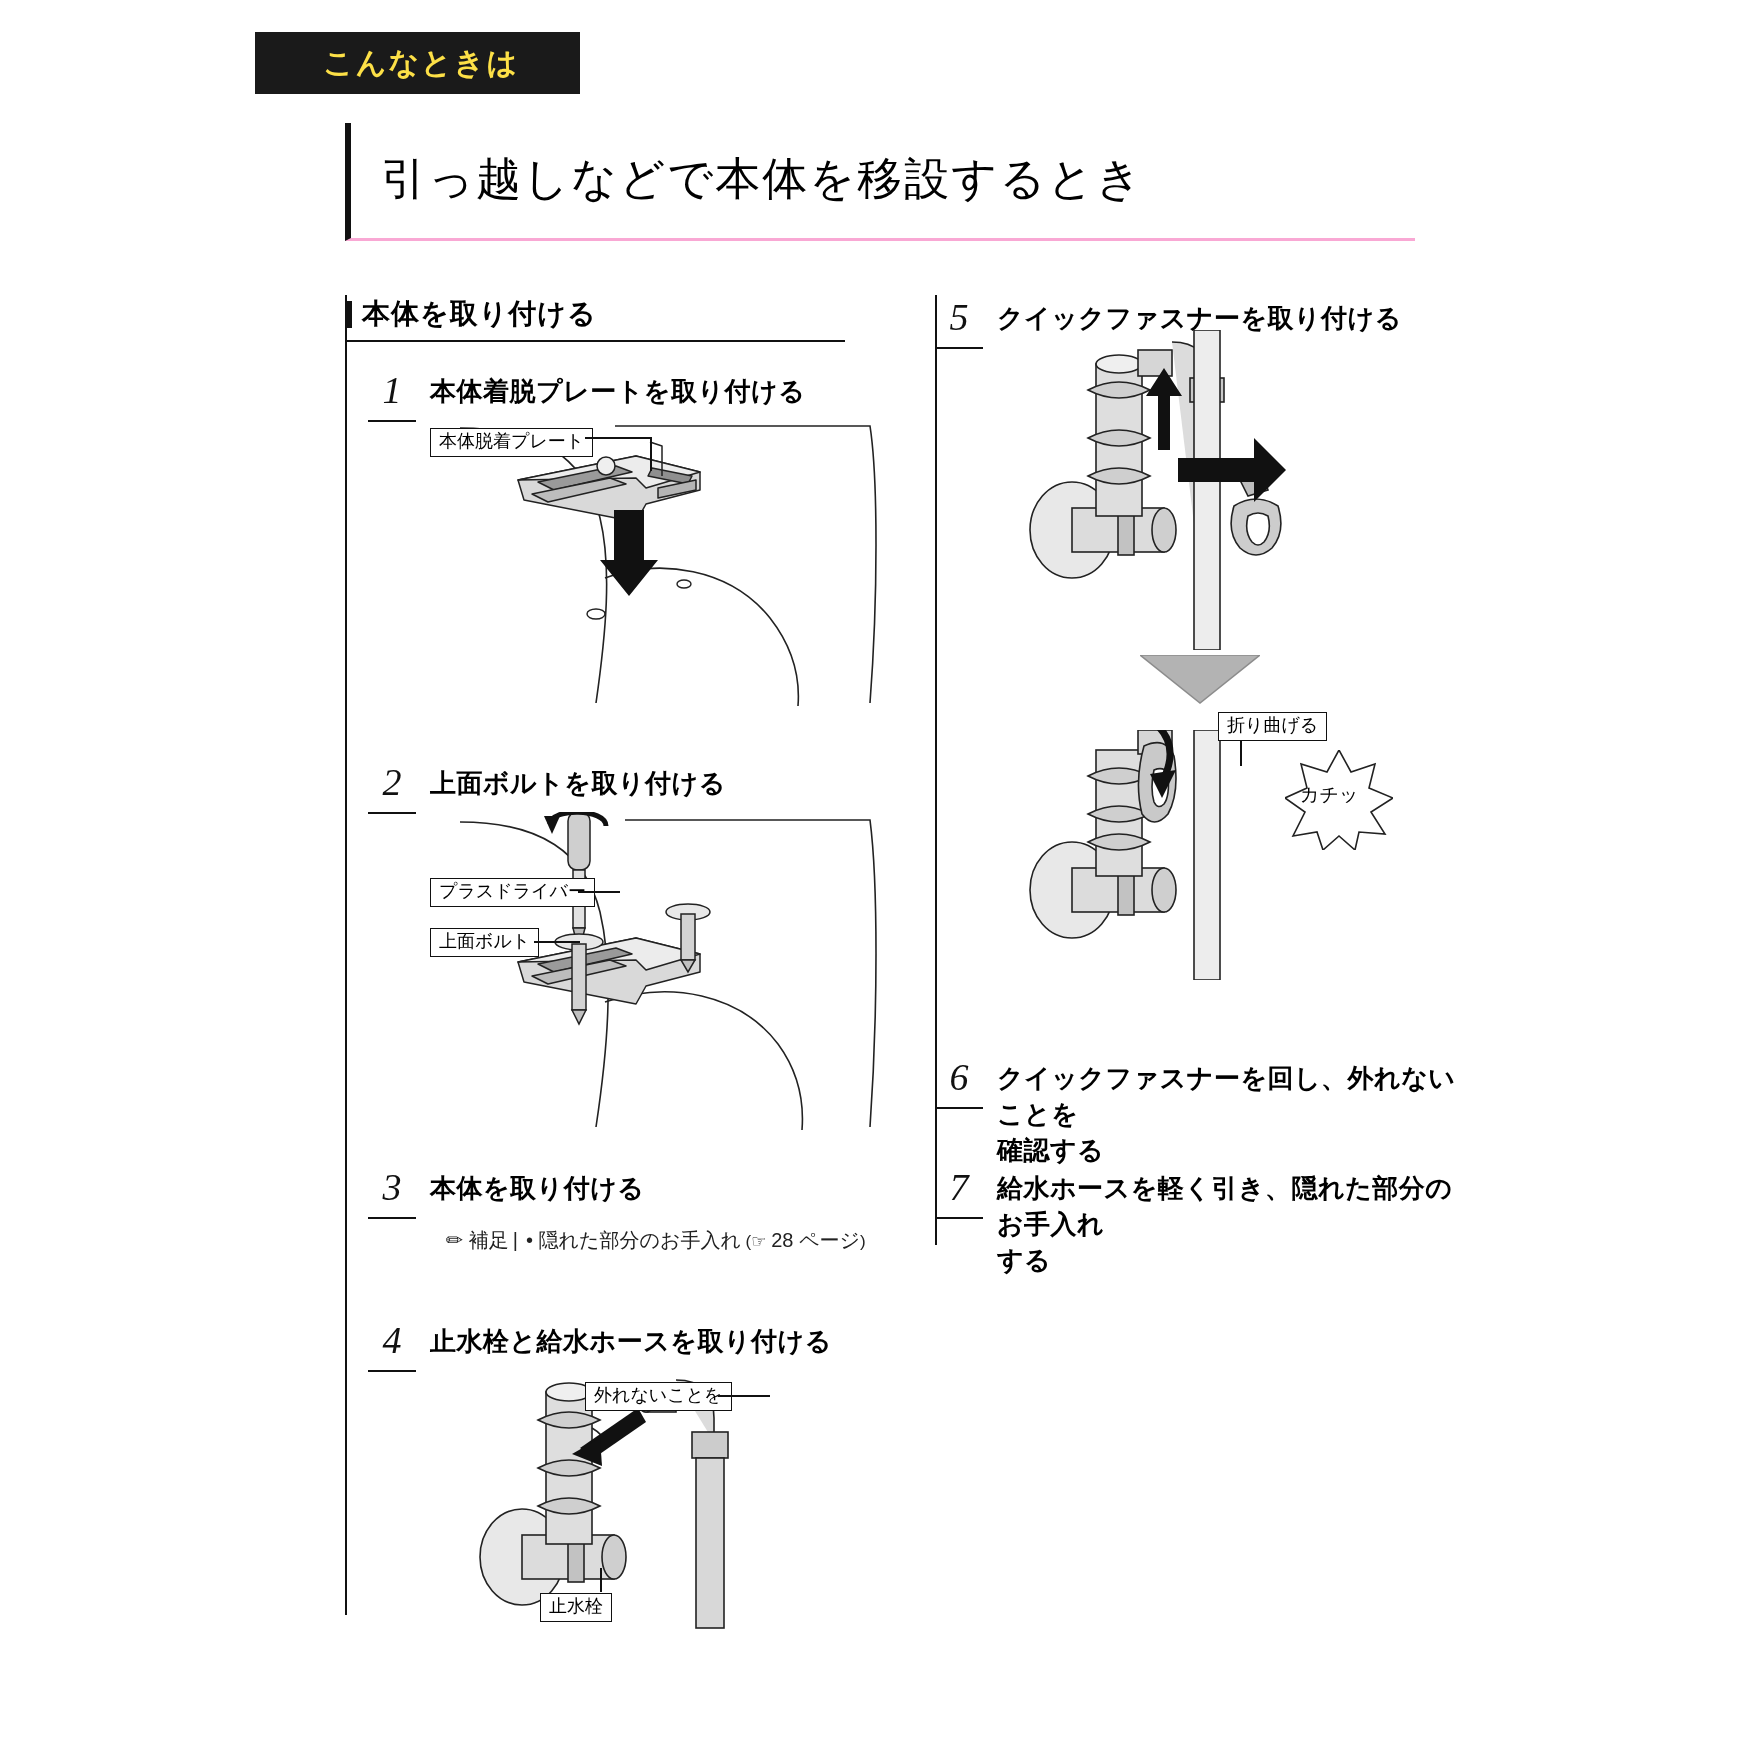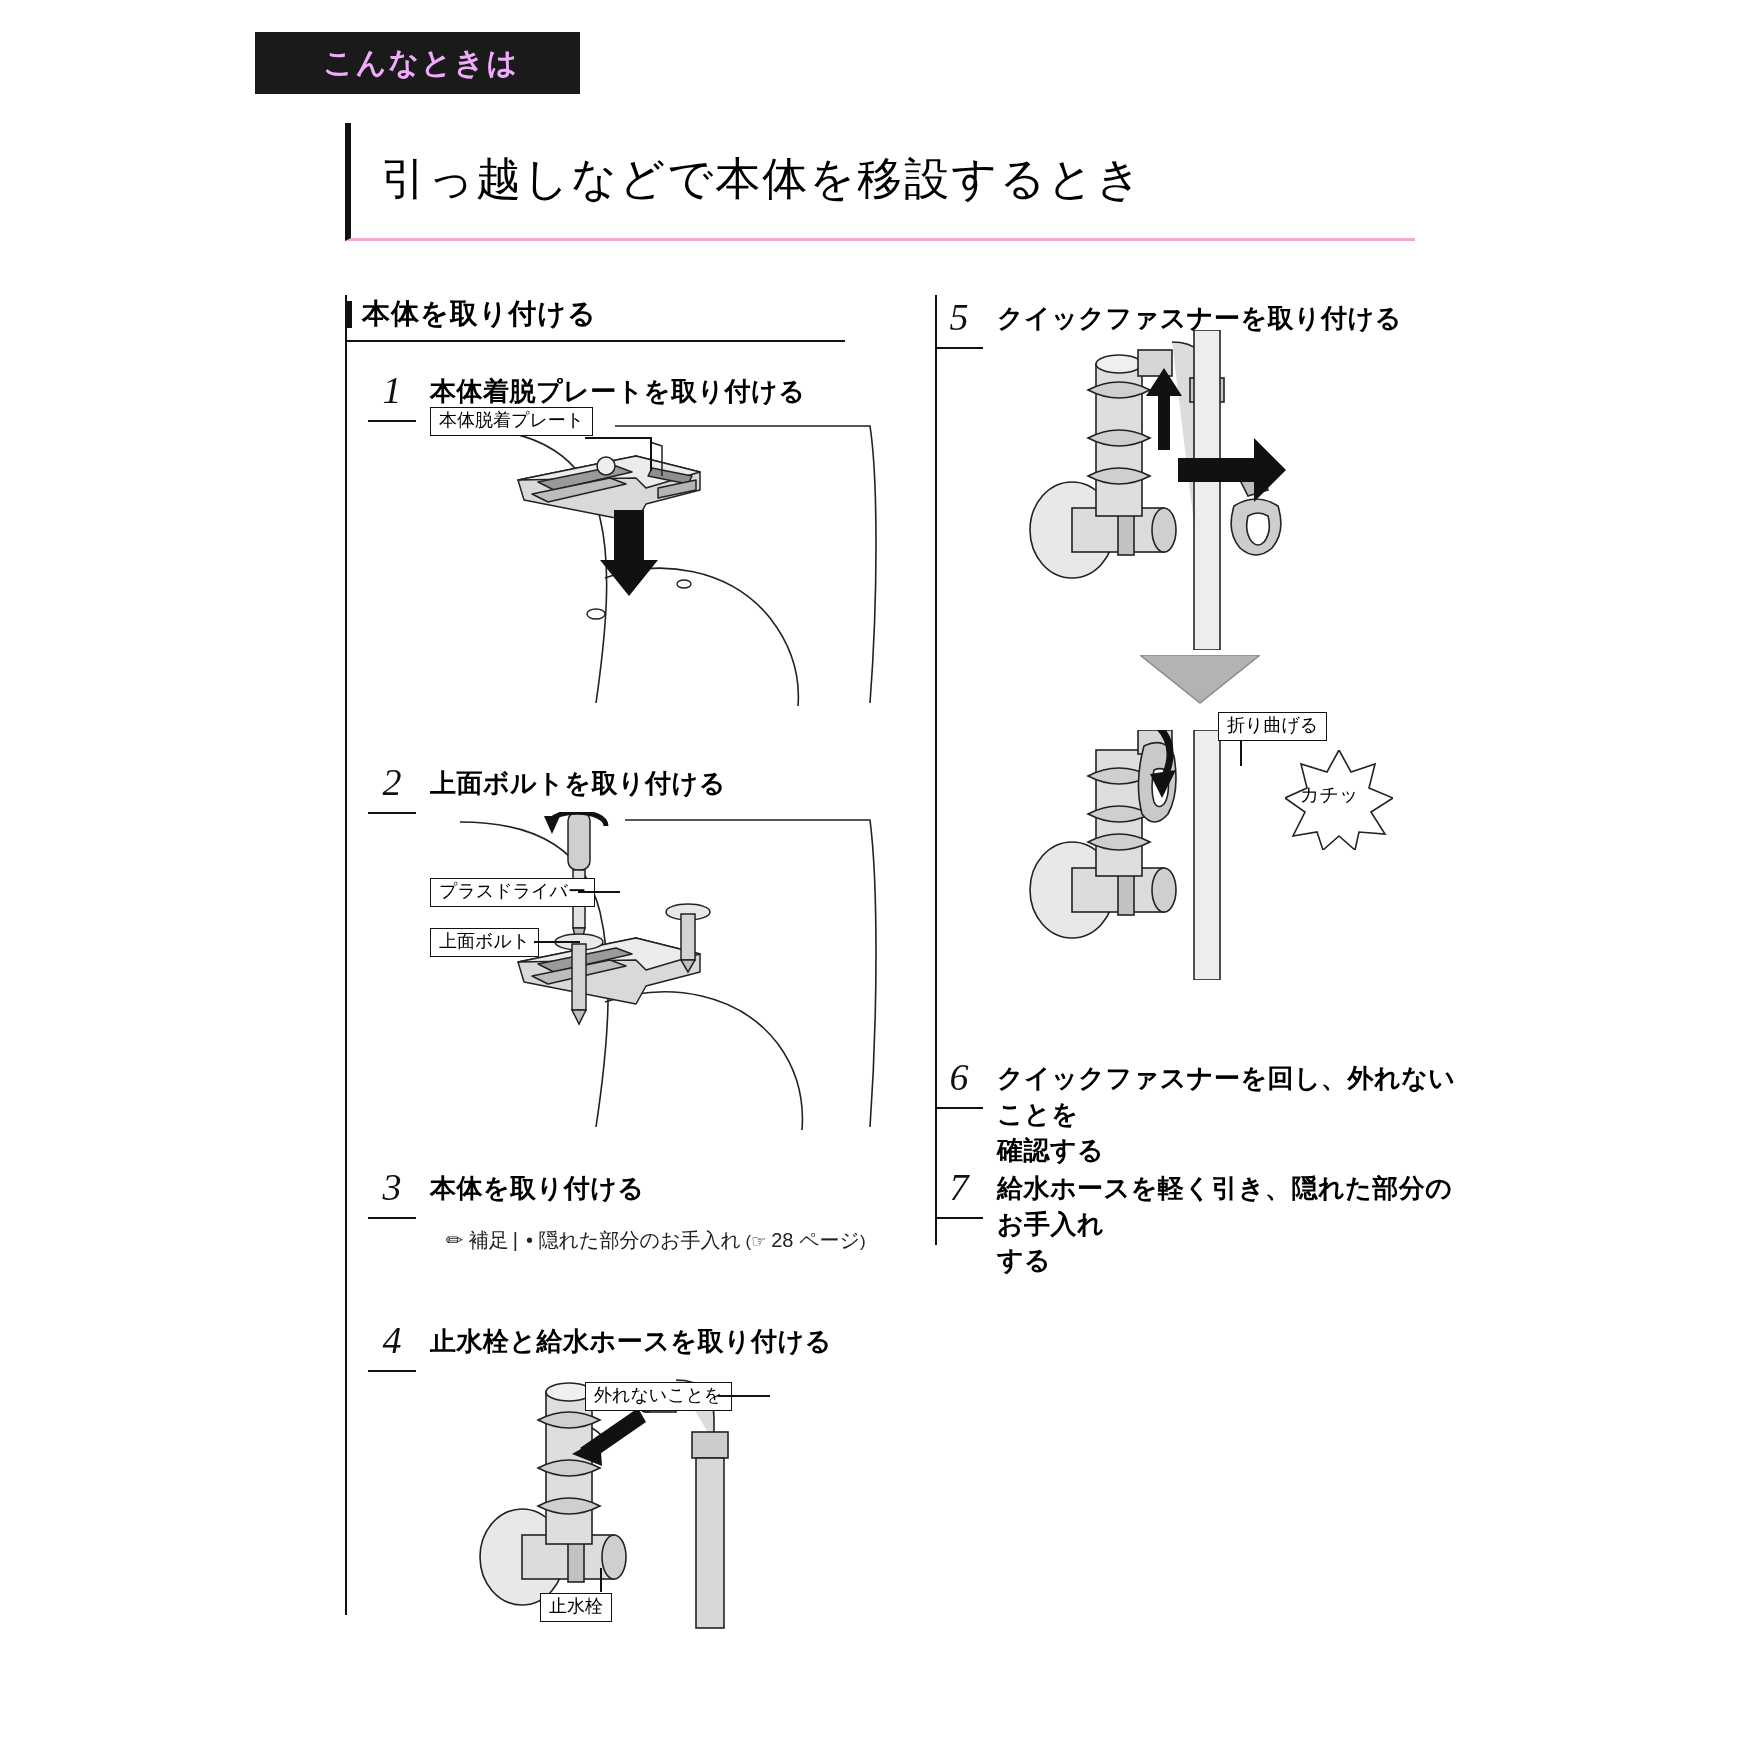--- a/index.html
+++ b/index.html
@@ -23,21 +23,21 @@
   }
 
   
   .section-tag {
     position: absolute;
     left: 255px;
     top: 32px;
     width: 325px;
     height: 62px;
     background: #1a1a1a;
-    color: #f0abfc;
+    color: #fde047;
     font-size: 30px;
     font-weight: bold;
     letter-spacing: 2px;
     display: flex;
     align-items: center;
     padding-left: 68px;
     box-sizing: border-box;
   }
   .title-wrap {
     position: absolute;
@@ -227,21 +227,21 @@
         <polygon points="132,76 210,60 226,66 148,84" fill="#bdbdbd"></polygon>
         <polygon points="252,50 292,58 288,66 248,58" fill="#8f8f8f"></polygon>
         <polygon points="258,70 296,62 296,72 258,80" fill="#b5b5b5"></polygon>
         <circle cx="206" cy="48" r="9" fill="#efefef"></circle>
         <polyline points="250,24 262,28 262,58" fill="none"></polyline>
       </g>
 
       <polygon points="214,92 244,92 244,142 258,142 229,178 200,142 214,142" fill="#111"></polygon>
     </svg>
   </div>
-  <div class="callout" style="left:430px; top:407px;">本体脱着プレート</div>
+  <div class="callout" style="left:430px; top:428px;">本体脱着プレート</div>
   <div class="lead" style="left:585px; top:437px; width:66px;"></div>
   <div class="lead-v" style="left:650px; top:437px; height:34px;"></div>
 
   <div class="step" style="left:368px; top:760px; width:520px;">
     <div class="step-num">2</div>
     <div class="step-rule"></div>
     <div class="step-title">上面ボルトを取り付ける</div>
   </div>
 
   <div class="fig" style="left:400px; top:812px;">

